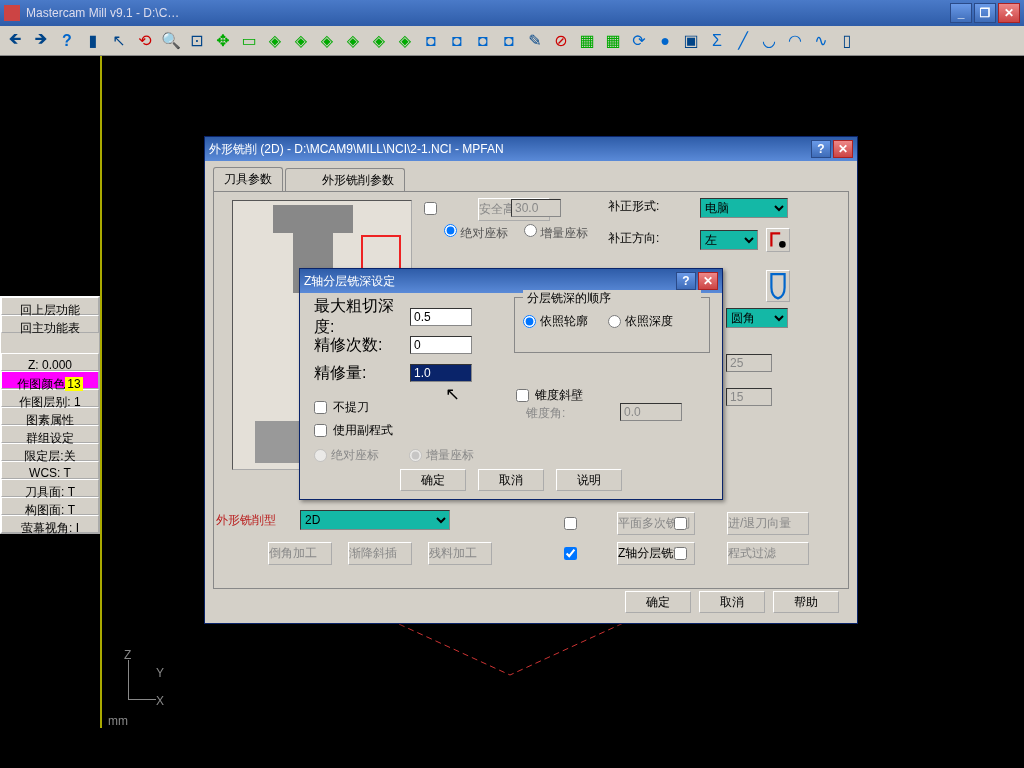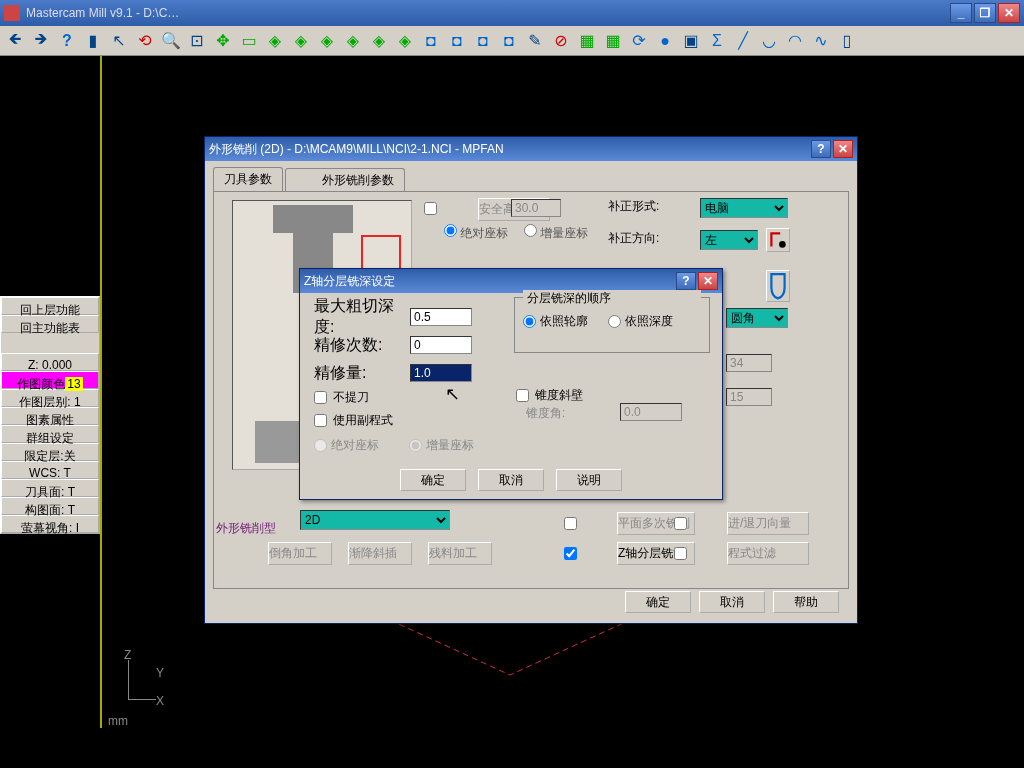--- a/index.html
+++ b/index.html
@@ -211,24 +211,24 @@
           <circle cx="14" cy="14" r="3" fill="#000"></circle>
         </svg>
       </div>
 
     <div class="iconbtn" style="left:552px;top:78px;height:32px">
         <svg viewBox="0 0 20 26">
           <path d="M4 2 L16 2 L16 14 Q16 22 10 24 Q4 22 4 14 Z" stroke="#06c" fill="none" stroke-width="2"></path>
         </svg>
       </div>
     <select class="rsel" style="left:512px;top:116px;width:62px"><option>圆角</option></select>
-    <div class="rinp dis" style="left:512px;top:162px;width:46px">34</div>
+    <div class="rinp dis" style="left:512px;top:162px;width:46px">25</div>
     <div class="rinp dis" style="left:512px;top:196px;width:46px">15</div>
 
-    <div class="rlabel" style="left:2px;top:328px;color:#701a75">外形铣削型</div>
+    <div class="rlabel" style="left:2px;top:320px;color:#b91c1c">外形铣削型</div>
     <select class="rsel" style="left:86px;top:318px;width:150px"><option>2D</option></select>
 
     <div class="chkbox" style="left:350px;top:320px">
         <input type="checkbox" style="">
         <span class="rbtn" style="position:static;width:78px;color:#888">平面多次铣削</span>
       </div>
     <div class="chkbox" style="left:460px;top:320px">
         <input type="checkbox" style="">
         <span class="rbtn" style="position:static;width:82px;color:#888">进/退刀向量</span>
       </div>
@@ -287,21 +287,21 @@
       </div>
     </div>
 
     <div style="position:absolute;left:216px;top:88px" class="d2chk">
         <input type="checkbox" style="">
         <span>锥度斜壁</span>
       </div>
     <div style="position:absolute;left:226px;top:112px;color:#888">锥度角:</div>
     <input class="d2inp" style="position: absolute; left: 320px; top: 110px; background: rgb(212, 208, 200); color: rgb(136, 136, 136);" value="0.0">
 
-    <div class="d2chk" style="margin-top:2px">
+    <div class="d2chk" style="margin-top:12px">
         <input type="checkbox" style="">
         <span>不提刀</span>
       </div>
     <div class="d2chk">
         <input type="checkbox" style="">
         <span>使用副程式</span>
       </div>
     <div class="d2radios2">
       <label class="radiolbl">
           <input type="radio" disabled="" style=""> 

